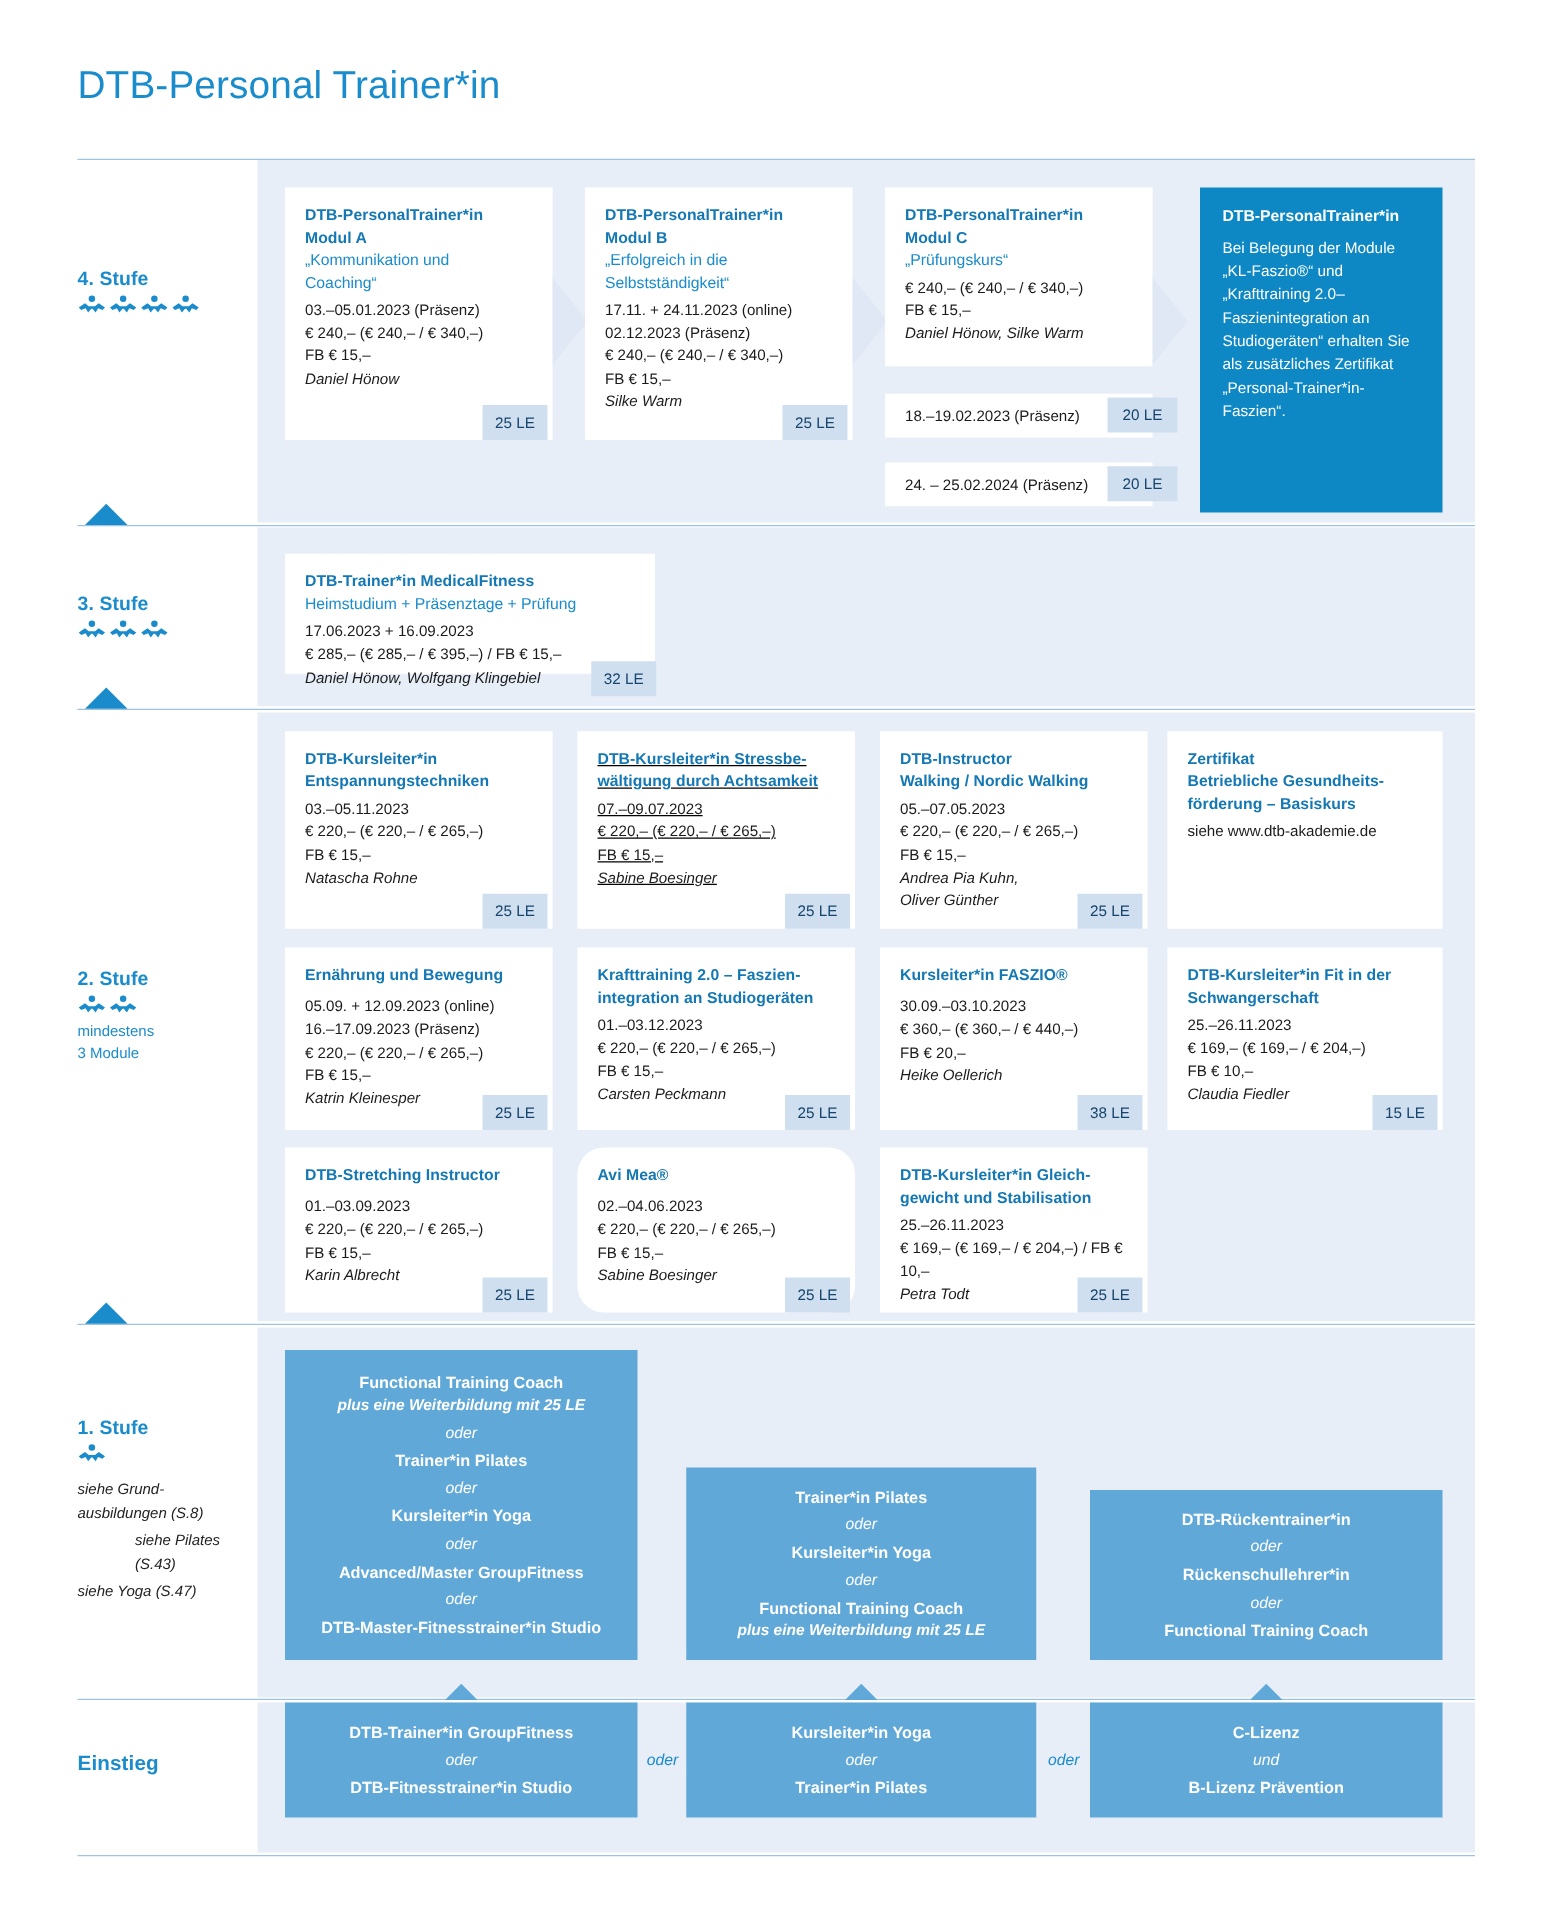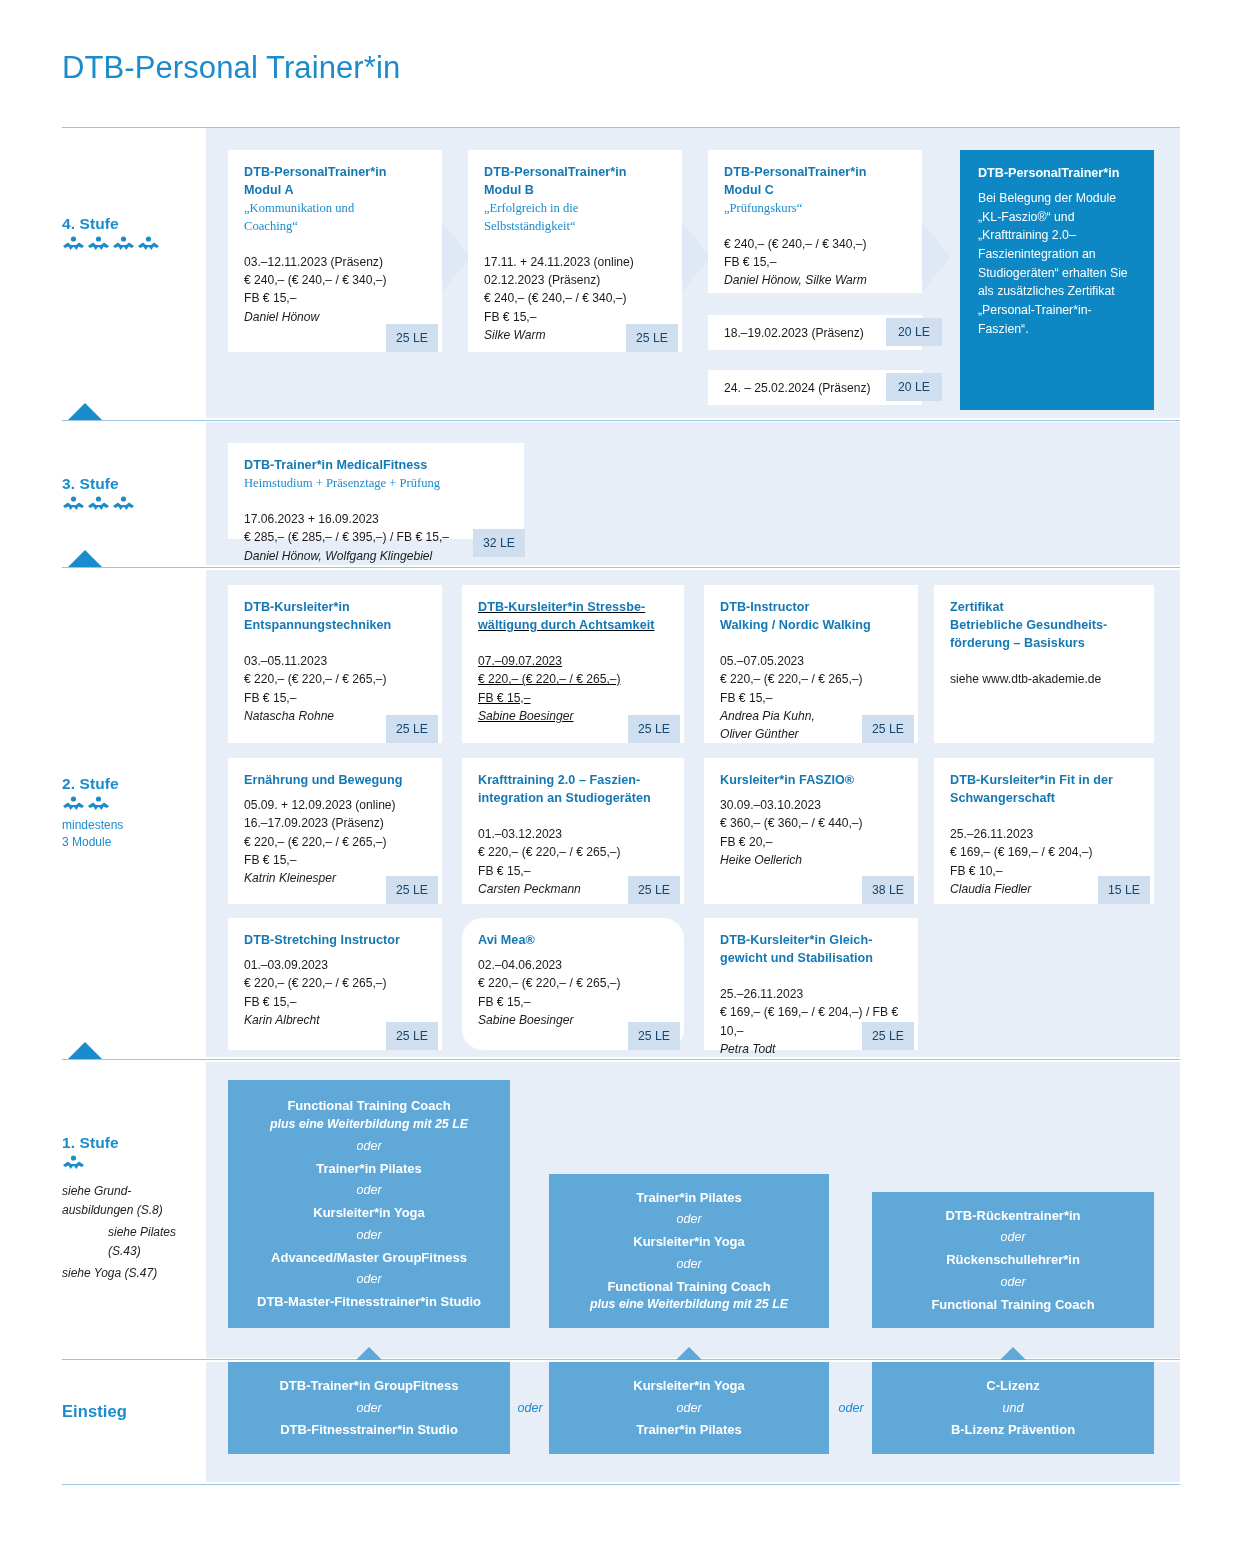--- a/index.html
+++ b/index.html
@@ -92,24 +92,23 @@
     font-weight: bold;
     font-size: 12.6px;
     line-height: 1.42;
     letter-spacing: 0.05px;
   }
   .card .c-sub {
     color: #1a8ccc;
     font-weight: normal;
     font-size: 12.6px;
     line-height: 1.42;
-    font-family: Liberation Serif, serif;
   }
   .card .c-body {
-    margin-top: 17px;
+    margin-top: 3px;
     color: #1b1b1b;
     font-size: 12.1px;
     line-height: 1.52;
   }
   .card .c-trainer {
     color: #1b1b1b;
     font-size: 12.1px;
     line-height: 1.52;
     font-style: italic;
   }
@@ -246,21 +245,21 @@
         </svg>
     </div>
   </div>
 
   <div class="card" style="left:228px; top:150px; width:214px; height:202px;">
     <div class="c-title">DTB-PersonalTrainer*in</div>
     <div class="c-title">Modul A</div>
     <div class="c-sub">„Kommunikation und</div>
     <div class="c-sub">Coaching“</div>
     <div class="c-body">
-      <div>03.–12.11.2023 (Präsenz)</div>
+      <div>03.–05.01.2023 (Präsenz)</div>
       <div>€ 240,– (€ 240,– / € 340,–)</div>
       <div>FB € 15,–</div>
       <div class="c-trainer">Daniel Hönow</div>
     </div>
     <div class="le-badge">25 LE</div>
   </div>
 
   <div class="chev" style="left:442px; top:222px;">
     <svg width="30" height="70" viewBox="0 0 30 70">
         <path d="M0 0 L28 35 L0 70 Z" fill="#dfe8f4"></path>

